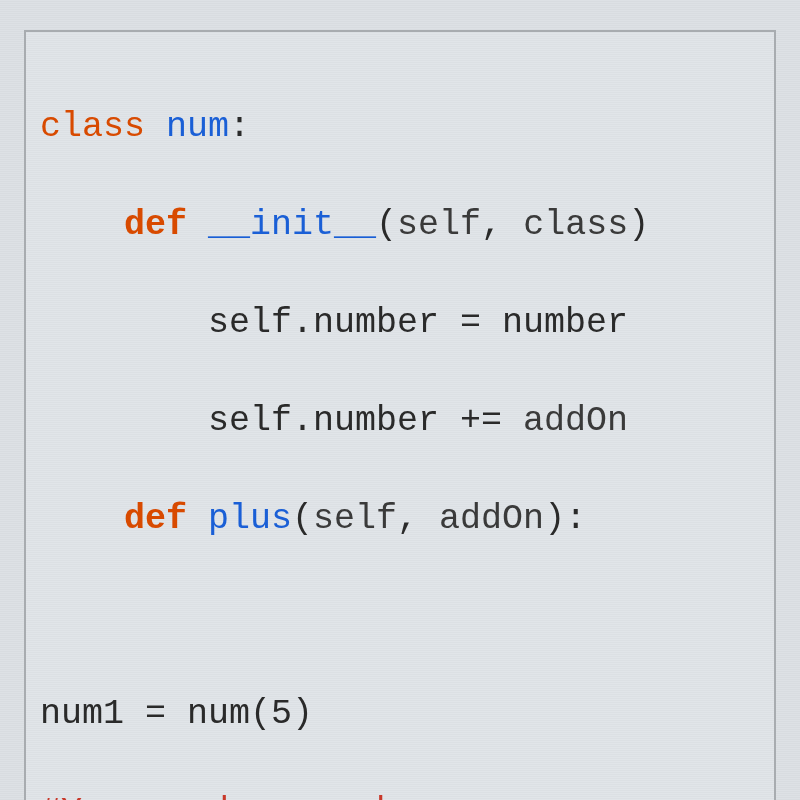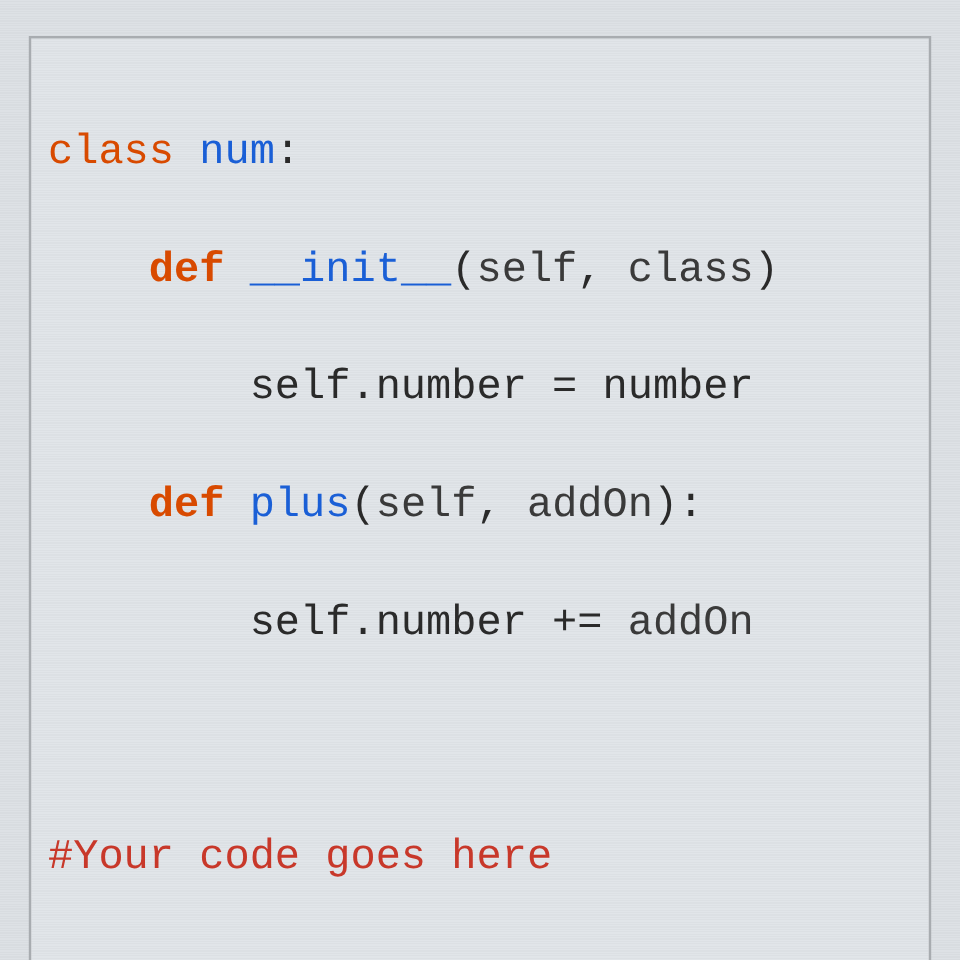--- a/index.html
+++ b/index.html
@@ -48,18 +48,19 @@
     .blank-row { height: 48px; display: block; }
     .code-line { display: block; }
   </style>
 </head>
 <body>
 
 <div class="code-container">
 <span class="code-line"><span class="kw-class">class</span> <span class="cls-name">num</span><span>:</span></span>
 <span class="code-line"><span>    </span><span class="kw-def">def</span> <span class="fn-name">__init__</span><span>(</span><span class="param-i">self</span><span>, </span><span class="param-i">class</span><span>)</span></span>
 <span class="code-line"><span>        </span><span>self.number = number</span></span>
+<span class="code-line"><span>        </span><span>self.number += </span><span class="param-i">addOn</span></span>
 <span class="code-line"><span>    </span><span class="kw-def">def</span> <span class="fn-name">plus</span><span>(</span><span class="param-i">self</span><span>, </span><span class="param-i">addOn</span><span>):</span></span>
-<span class="code-line"><span>        </span><span>self.number += </span><span class="param-i">addOn</span></span>
 <span class="blank-row"></span>
+<span class="code-line"><span>num1 = num(5)</span></span>
 <span class="code-line"><span class="comment">#Your code goes here</span></span>
 
 </div>
 
 </body></html>

